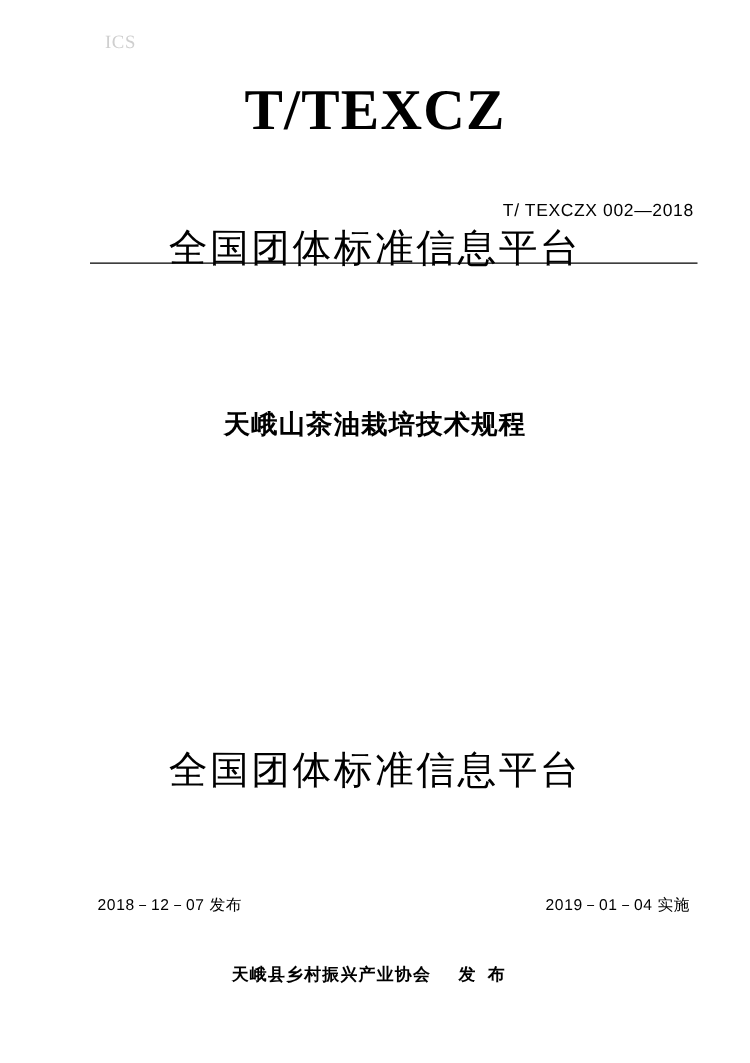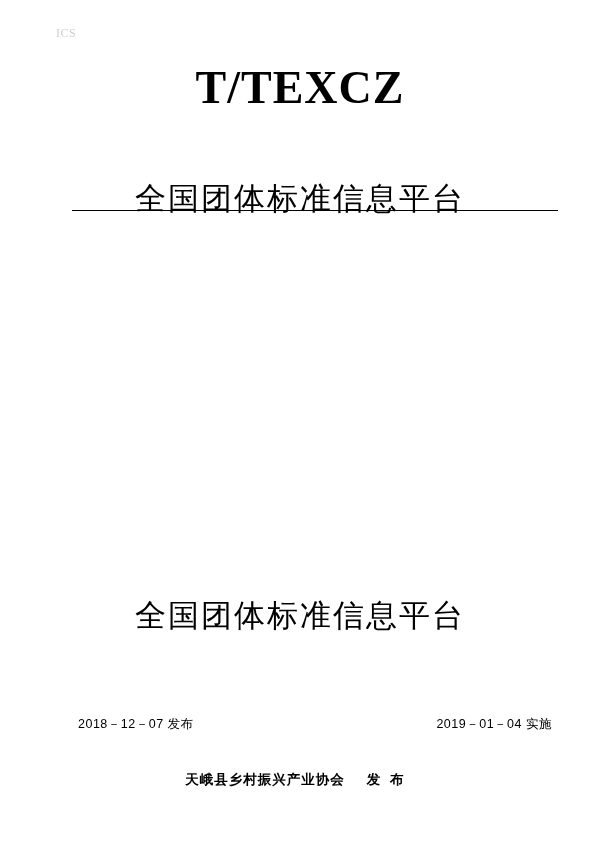--- a/index.html
+++ b/index.html
@@ -20,23 +20,23 @@
     position: absolute;
     left: 0;
     top: 0;
     width: 600px;
     height: 850px;
   }
 
   
   .ics-code {
     position: absolute;
-    left: 56px;
+    left: 84px;
     top: 26px;
-    font-size: 12px;
+    font-size: 15px;
     color: #cfcfcf;
     letter-spacing: 0.5px;
     font-family: "Liberation Serif", serif;
   }
 
   
   .watermark {
     position: absolute;
     width: 600px;
     text-align: center;
@@ -145,23 +145,25 @@
 
 <div class="page">
 
   <div class="ics-code">ICS</div>
 
   <div class="watermark watermark-top">全国团体标准信息平台</div>
 
   <div class="std-code-title">T/TEXCZ</div>
 
 
+  <div class="std-number">T/ TEXCZX 002—2018</div>
 
   <div class="rule"></div>
 
+  <div class="doc-title">天峨山茶油栽培技术规程</div>
 
   <div class="watermark watermark-bottom">全国团体标准信息平台</div>
 
   <div class="issue-date">2018－12－07 发布</div>
 
   <div class="effective-date">2019－01－04 实施</div>
 
   <div class="footer-publisher">
     <span>天峨县乡村振兴产业协会</span><span class="pub-word">发 布</span>
   </div>

